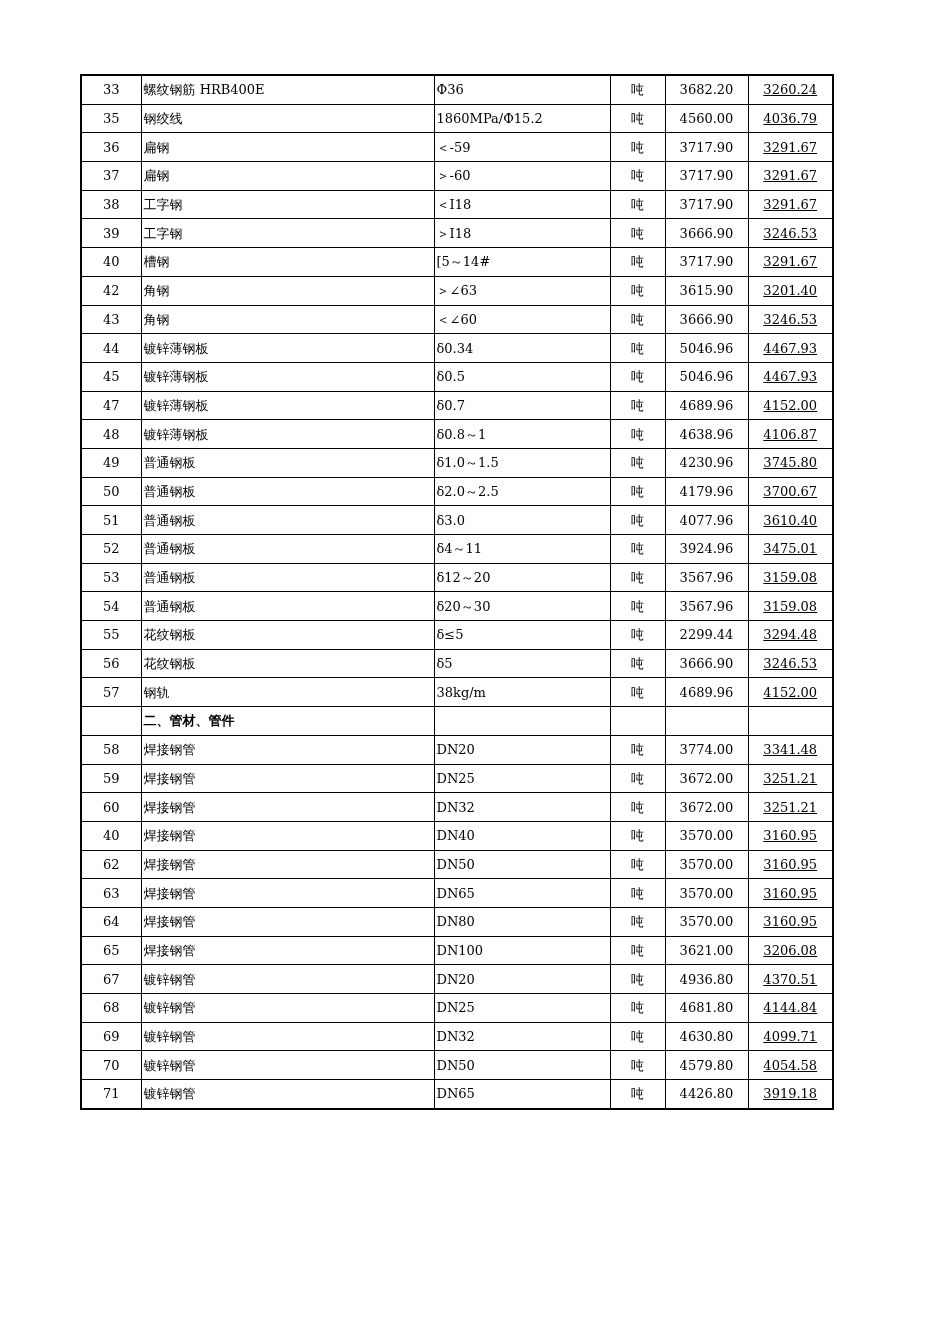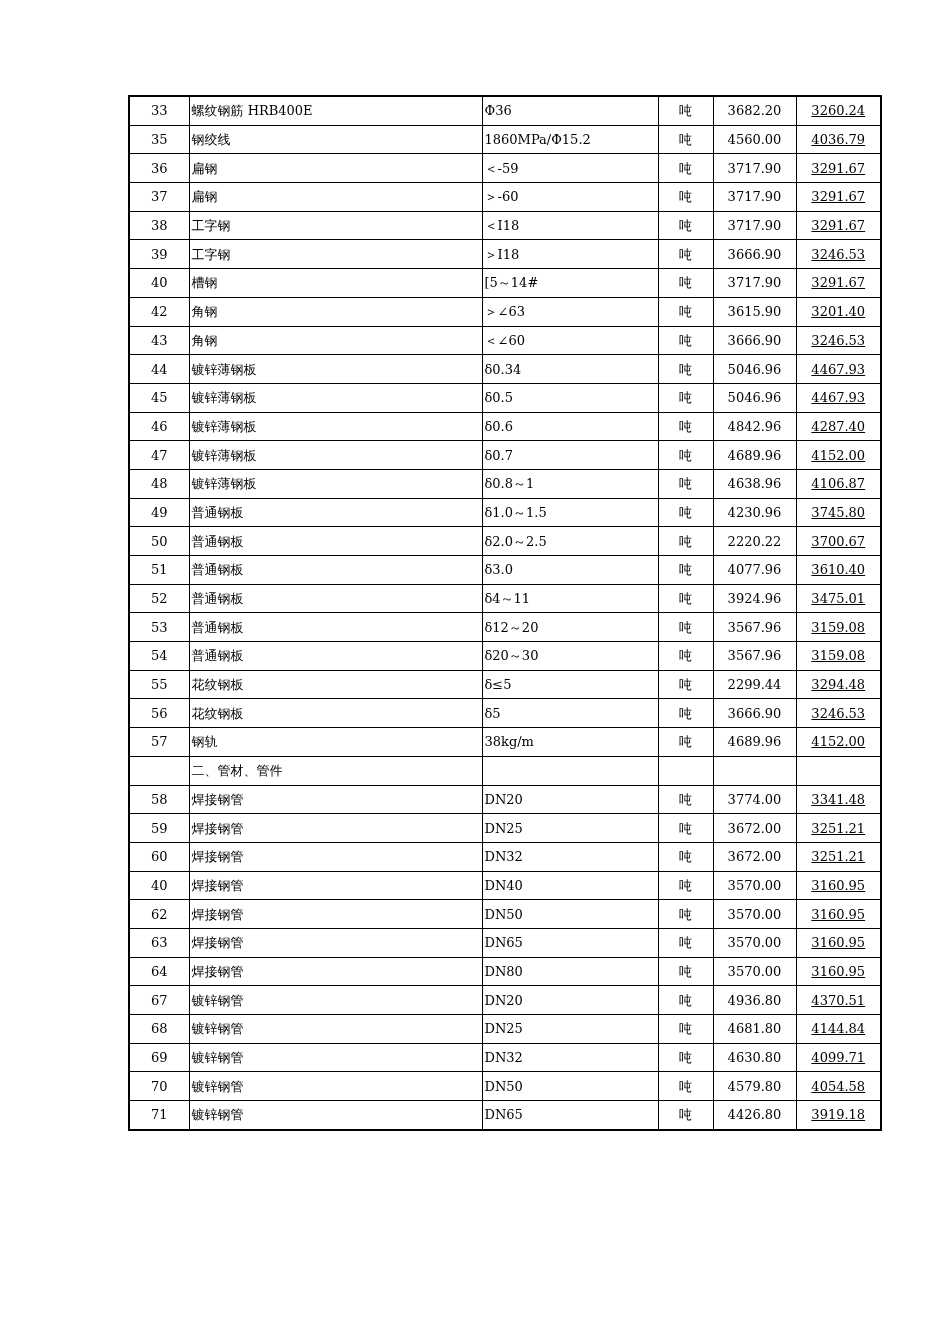--- a/index.html
+++ b/index.html
@@ -1,28 +1,28 @@
 <!DOCTYPE html>
 <html><head>
 <meta charset="utf-8">
 <style>
   html, body { margin:0; padding:0; background:#ffffff; }
   body { width:950px; height:1344px; position:relative; font-family:"DejaVu Serif","Liberation Serif",serif; color:#000; }
-  table.sheet { position:absolute; left:80px; top:95px; border-collapse:collapse; table-layout:fixed; width:752px;margin-left:48px; }
+  table.sheet { position:absolute; left:80px; top:74px; border-collapse:collapse; table-layout:fixed; width:752px; }
   table.sheet td { border:1px solid #000; height:27.7px; padding:0 2px; font-size:13px; white-space:nowrap; overflow:hidden; line-height:27px; }
   table.sheet tr:first-child td { border-top-width:2px; }
   table.sheet tr:last-child td { border-bottom-width:2px; }
   table.sheet td:first-child { border-left-width:2px; }
   table.sheet td:last-child { border-right-width:2px;text-decoration:underline; }
   .c-no { text-align:center; }
   .c-unit { text-align:center; }
   .c-num { text-align:center; }
   .c-name { text-align:left; }
   .c-spec { text-align:left; }
-  .section td.c-name { font-weight:normal; font-family:"DejaVu Sans","Liberation Sans",sans-serif; }
+  .section td.c-name { font-weight:bold; font-family:"DejaVu Sans","Liberation Sans",sans-serif; }
 </style>
 </head>
 <body>
 
 <table class="sheet">
   <colgroup>
     <col style="width:60px">
       <col style="width:293px">
       <col style="width:176px">
       <col style="width:55px">
@@ -112,28 +112,20 @@
       </tr>
       <tr>
         <td class="c-no">45</td>
         <td class="c-name">镀锌薄钢板</td>
         <td class="c-spec">δ0.5</td>
         <td class="c-unit">吨</td>
         <td class="c-num">5046.96</td>
         <td class="c-num">4467.93</td>
       </tr>
       <tr>
-        <td class="c-no">46</td>
-        <td class="c-name">镀锌薄钢板</td>
-        <td class="c-spec">δ0.6</td>
-        <td class="c-unit">吨</td>
-        <td class="c-num">4842.96</td>
-        <td class="c-num">4287.40</td>
-      </tr>
-      <tr>
         <td class="c-no">47</td>
         <td class="c-name">镀锌薄钢板</td>
         <td class="c-spec">δ0.7</td>
         <td class="c-unit">吨</td>
         <td class="c-num">4689.96</td>
         <td class="c-num">4152.00</td>
       </tr>
       <tr>
         <td class="c-no">48</td>
         <td class="c-name">镀锌薄钢板</td>
@@ -148,21 +140,21 @@
         <td class="c-spec">δ1.0～1.5</td>
         <td class="c-unit">吨</td>
         <td class="c-num">4230.96</td>
         <td class="c-num">3745.80</td>
       </tr>
       <tr>
         <td class="c-no">50</td>
         <td class="c-name">普通钢板</td>
         <td class="c-spec">δ2.0～2.5</td>
         <td class="c-unit">吨</td>
-        <td class="c-num">2220.22</td>
+        <td class="c-num">4179.96</td>
         <td class="c-num">3700.67</td>
       </tr>
       <tr>
         <td class="c-no">51</td>
         <td class="c-name">普通钢板</td>
         <td class="c-spec">δ3.0</td>
         <td class="c-unit">吨</td>
         <td class="c-num">4077.96</td>
         <td class="c-num">3610.40</td>
       </tr>
@@ -272,20 +264,28 @@
       </tr>
       <tr>
         <td class="c-no">64</td>
         <td class="c-name">焊接钢管</td>
         <td class="c-spec">DN80</td>
         <td class="c-unit">吨</td>
         <td class="c-num">3570.00</td>
         <td class="c-num">3160.95</td>
       </tr>
       <tr>
+        <td class="c-no">65</td>
+        <td class="c-name">焊接钢管</td>
+        <td class="c-spec">DN100</td>
+        <td class="c-unit">吨</td>
+        <td class="c-num">3621.00</td>
+        <td class="c-num">3206.08</td>
+      </tr>
+      <tr>
         <td class="c-no">67</td>
         <td class="c-name">镀锌钢管</td>
         <td class="c-spec">DN20</td>
         <td class="c-unit">吨</td>
         <td class="c-num">4936.80</td>
         <td class="c-num">4370.51</td>
       </tr>
       <tr>
         <td class="c-no">68</td>
         <td class="c-name">镀锌钢管</td>

